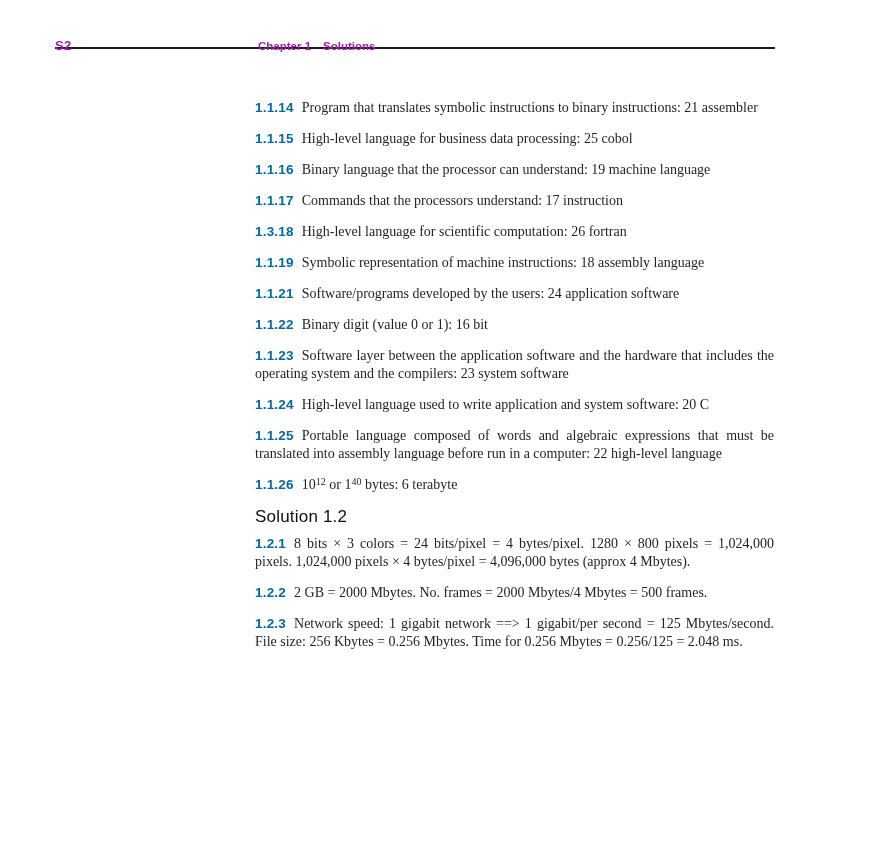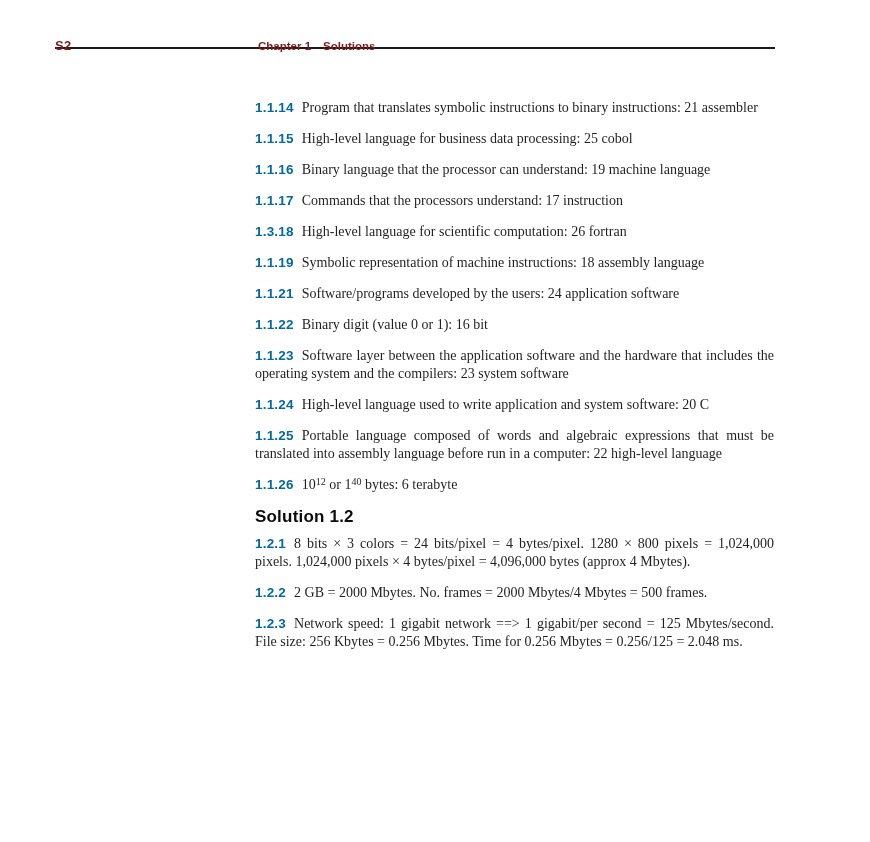--- a/index.html
+++ b/index.html
@@ -17,21 +17,21 @@
   }
   .page-header {
     position: absolute;
     left: 55px;
     top: 38px;
     width: 720px;
     border-bottom: 2px solid #1a1a1a;
     padding-bottom: 9px;
     font-family: "Liberation Sans", "DejaVu Sans", sans-serif;
     font-weight: bold;
-    color: #7f1d1d;
+    color: #a21caf;
   }
   .page-num {
     position: absolute;
     left: 0;
     top: 0;
     font-size: 13px;
     letter-spacing: 0.3px;
   }
   .running-head {
     position: absolute;
@@ -62,21 +62,21 @@
     letter-spacing: 0.2px;
   }
   sup.exp {
     font-size: 10px;
     line-height: 0;
     vertical-align: 4px;
   }
   h2.solution-heading {
     margin: 10px 0 8px 0;
     font-family: "Liberation Sans", "DejaVu Sans", sans-serif;
-    font-weight: bold;
+    font-weight: normal;
     font-size: 17px;
     color: #0d0d0d;
     letter-spacing: 0.2px;
   }
 </style>
 </head>
 <body>
 
 <header class="page-header">
   <span class="page-num">S2</span>

